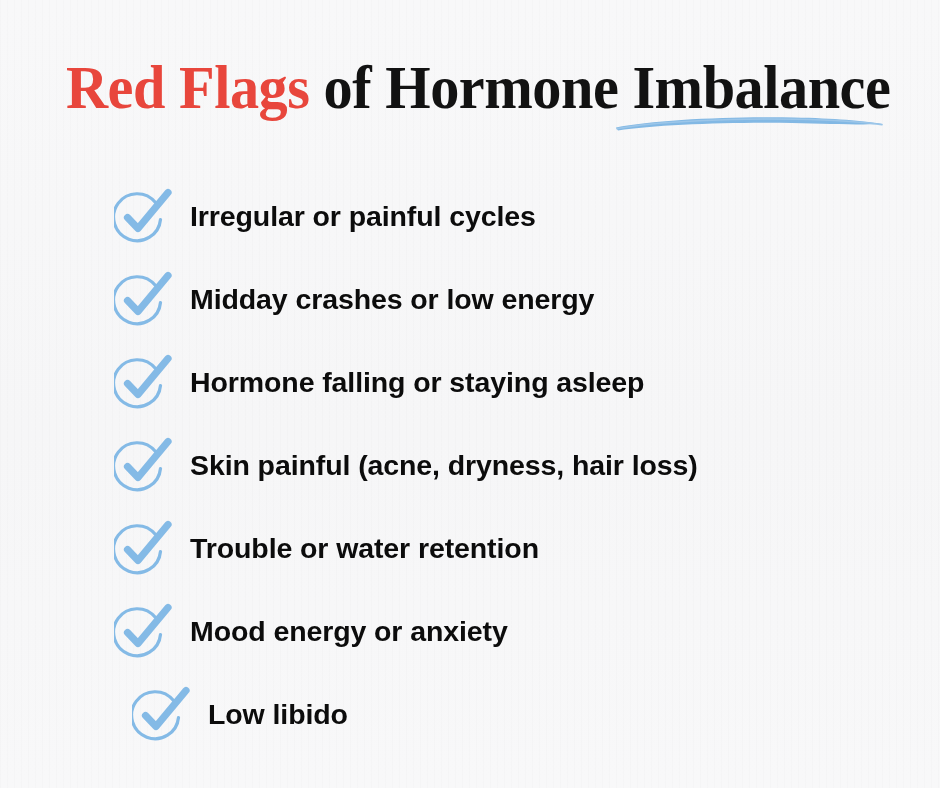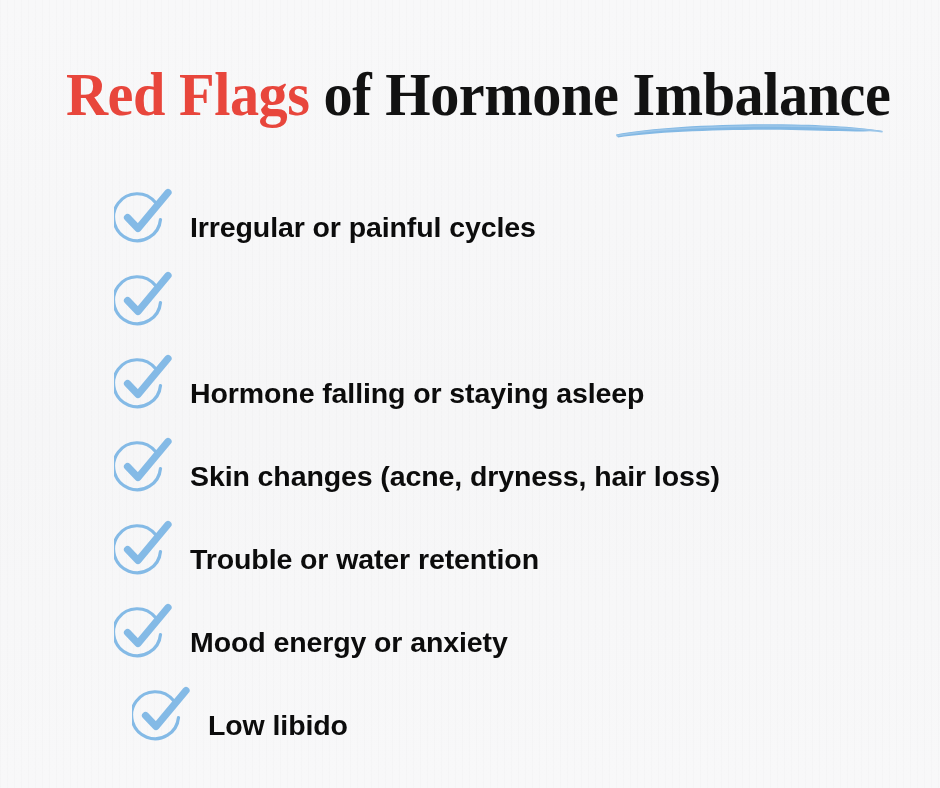--- a/index.html
+++ b/index.html
@@ -33,21 +33,20 @@
     inset: 0;
   }
 
   
   .title-wrap {
     position: absolute;
     left: 66px;
     top: 52px;
     width: 820px;
     height: 82px;
-    margin-top: 7px;
   }
   .headline {
     margin: 0;
     font-family: "Liberation Serif", "DejaVu Serif", serif;
     font-weight: 700;
     font-size: 62px;
     line-height: 70px;
     letter-spacing: -0.5px;
     white-space: nowrap;
     color: #111111;
@@ -73,21 +72,21 @@
 
   
   .checklist {
     position: absolute;
     left: 114px;
     top: 188px;
     width: 790px;
   }
   .check-row {
     display: flex;
-    align-items: flex-end;
+    align-items: center;
     height: 56px;
     margin-bottom: 27px;
   }
   .check-row:last-child {
     margin-bottom: 0;
     padding-left: 18px;
   }
   .check-icon {
     width: 58px;
     height: 56px;
@@ -143,40 +142,41 @@
       <span class="check-label">Irregular or painful cycles</span>
     </div>
 
     <div class="check-row">
       <span class="check-icon">
         <svg width="58" height="56" viewBox="0 0 58 56" xmlns="http://www.w3.org/2000/svg">
           <path d="M41.5,14.6 A23.5,23.5 0 1 0 46.5,31.5" fill="none" stroke="#84baE6" stroke-width="3.2" stroke-linecap="round"></path>
           <path d="M13.5,29.5 L24.0,40.5 L54.0,4.5" fill="none" stroke="#84baE6" stroke-width="7.2" stroke-linecap="round" stroke-linejoin="round"></path>
         </svg>
       </span>
+      <span class="check-label">Midday crashes or low energy</span>
     </div>
 
     <div class="check-row">
       <span class="check-icon">
         <svg width="58" height="56" viewBox="0 0 58 56" xmlns="http://www.w3.org/2000/svg">
           <path d="M41.5,14.6 A23.5,23.5 0 1 0 46.5,31.5" fill="none" stroke="#84baE6" stroke-width="3.2" stroke-linecap="round"></path>
           <path d="M13.5,29.5 L24.0,40.5 L54.0,4.5" fill="none" stroke="#84baE6" stroke-width="7.2" stroke-linecap="round" stroke-linejoin="round"></path>
         </svg>
       </span>
       <span class="check-label">Hormone falling or staying asleep</span>
     </div>
 
     <div class="check-row">
       <span class="check-icon">
         <svg width="58" height="56" viewBox="0 0 58 56" xmlns="http://www.w3.org/2000/svg">
           <path d="M41.5,14.6 A23.5,23.5 0 1 0 46.5,31.5" fill="none" stroke="#84baE6" stroke-width="3.2" stroke-linecap="round"></path>
           <path d="M13.5,29.5 L24.0,40.5 L54.0,4.5" fill="none" stroke="#84baE6" stroke-width="7.2" stroke-linecap="round" stroke-linejoin="round"></path>
         </svg>
       </span>
-      <span class="check-label">Skin changes (acne, dryness, hair loss)</span>
+      <span class="check-label">Skin painful (acne, dryness, hair loss)</span>
     </div>
 
     <div class="check-row">
       <span class="check-icon">
         <svg width="58" height="56" viewBox="0 0 58 56" xmlns="http://www.w3.org/2000/svg">
           <path d="M41.5,14.6 A23.5,23.5 0 1 0 46.5,31.5" fill="none" stroke="#84baE6" stroke-width="3.2" stroke-linecap="round"></path>
           <path d="M13.5,29.5 L24.0,40.5 L54.0,4.5" fill="none" stroke="#84baE6" stroke-width="7.2" stroke-linecap="round" stroke-linejoin="round"></path>
         </svg>
       </span>
       <span class="check-label">Trouble or water retention</span>

